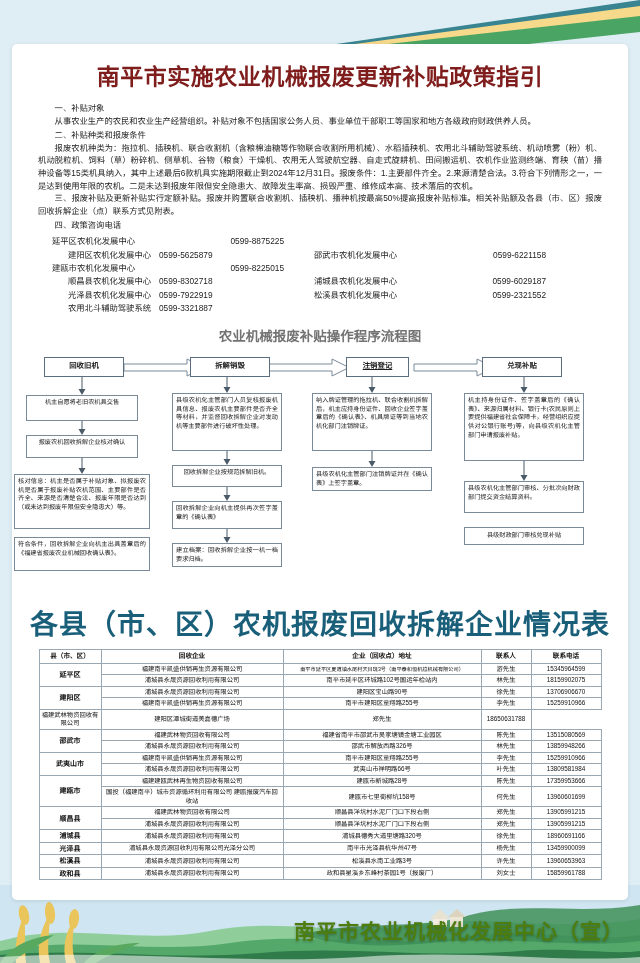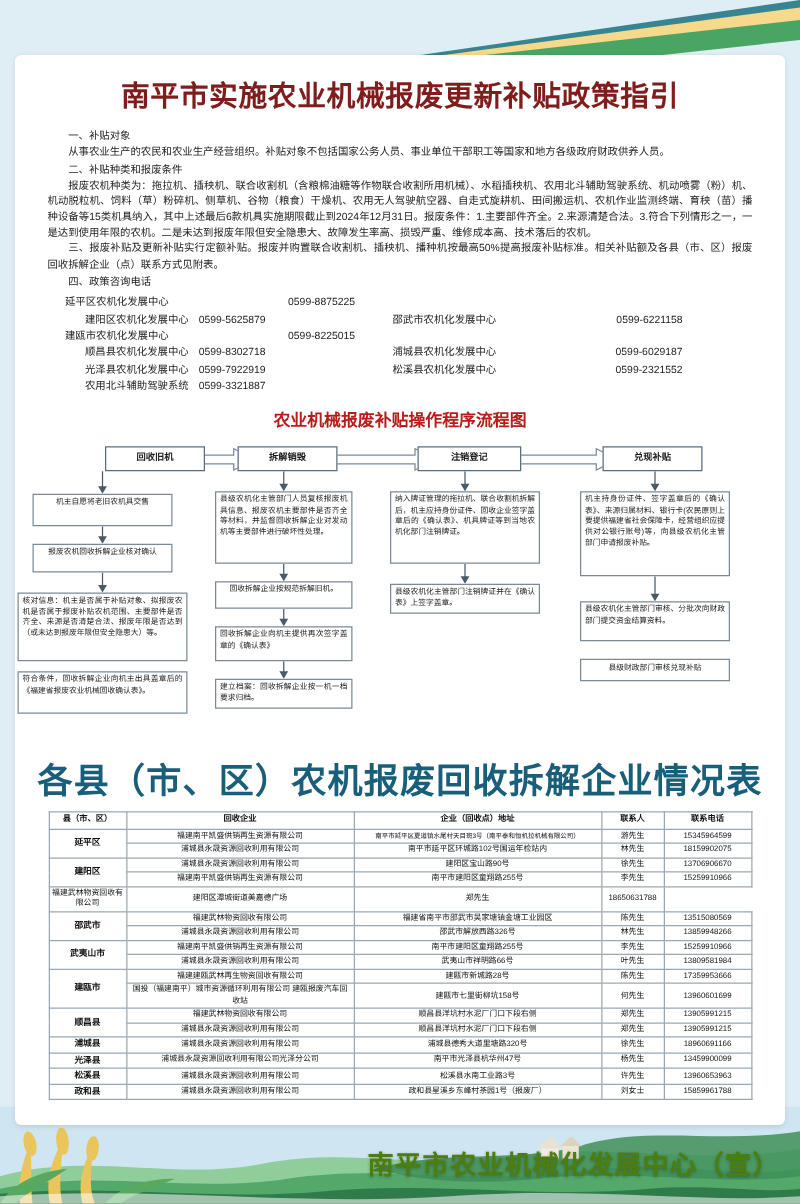--- a/index.html
+++ b/index.html
@@ -105,21 +105,21 @@
     white-space: nowrap;
   }
   .phone-cell.left  { width: 232px; padding-left: 30px; }
   .phone-cell.right { width: 232px; padding-left: 14px; justify-content: space-between; }
   .phone-name { display: inline-block; }
   .phone-num  { display: inline-block; margin-left: 8px; }
 
   
   .flow-title {
     text-align: center;
-    color: #b91c1c;
+    color: #737373;
     font-size: 13.5px;
     font-weight: bold;
     margin: 9px 0 6px 0;
     font-family: "DejaVu Sans", "Liberation Sans", sans-serif;
   }
   #flow-wrap {
     position: relative;
     width: 616px;
     height: 247px;
   }
@@ -303,27 +303,27 @@
         <line x1="360" y1="100" x2="360" y2="112"></line>
         <polygon points="356.5,110 363.5,110 360,116" fill="#4a5a68" stroke="none"></polygon>
 
         <line x1="512" y1="26" x2="512" y2="38"></line>
         <polygon points="508.5,36 515.5,36 512,42" fill="#4a5a68" stroke="none"></polygon>
         <line x1="512" y1="110" x2="512" y2="126"></line>
         <polygon points="508.5,124 515.5,124 512,130" fill="#4a5a68" stroke="none"></polygon>
       </g>
     </svg>
 
-    <div class="flow-node stage" style="left:32px; top:6px; width:80px; height:20px;margin-left:40px;">
+    <div class="flow-node stage" style="left:32px; top:6px; width:80px; height:20px;">
       <span>回收旧机</span>
     </div>
     <div class="flow-node stage" style="left:178px; top:6px; width:80px; height:20px;">
       <span>拆解销毁</span>
     </div>
-    <div class="flow-node stage" style="left:322px; top:6px; width:83px; height:20px;">
+    <div class="flow-node stage" style="left:334px; top:6px; width:63px; height:20px;text-decoration:underline;">
       <span>注销登记</span>
     </div>
     <div class="flow-node stage" style="left:470px; top:6px; width:80px; height:20px;">
       <span>兑现补贴</span>
     </div>
 
     <div class="flow-node center" style="left:14px; top:44px; width:112px; height:26px;">机主自愿将老旧农机具交售</div>
     <div class="flow-node center" style="left:14px; top:84px; width:112px; height:23px;">报废农机回收拆解企业核对确认</div>
     <div class="flow-node" style="left:2px; top:123px; width:136px; height:55px;">核对信息：机主是否属于补贴对象、拟报废农机是否属于报废补贴农机范围、主要部件是否齐全、来源是否清楚合法、报废年限是否达到（或未达到报废年限但安全隐患大）等。</div>
     <div class="flow-node" style="left:2px; top:186px; width:136px; height:34px;">符合条件，回收拆解企业向机主出具盖章后的《福建省报废农业机械回收确认表》。</div>

